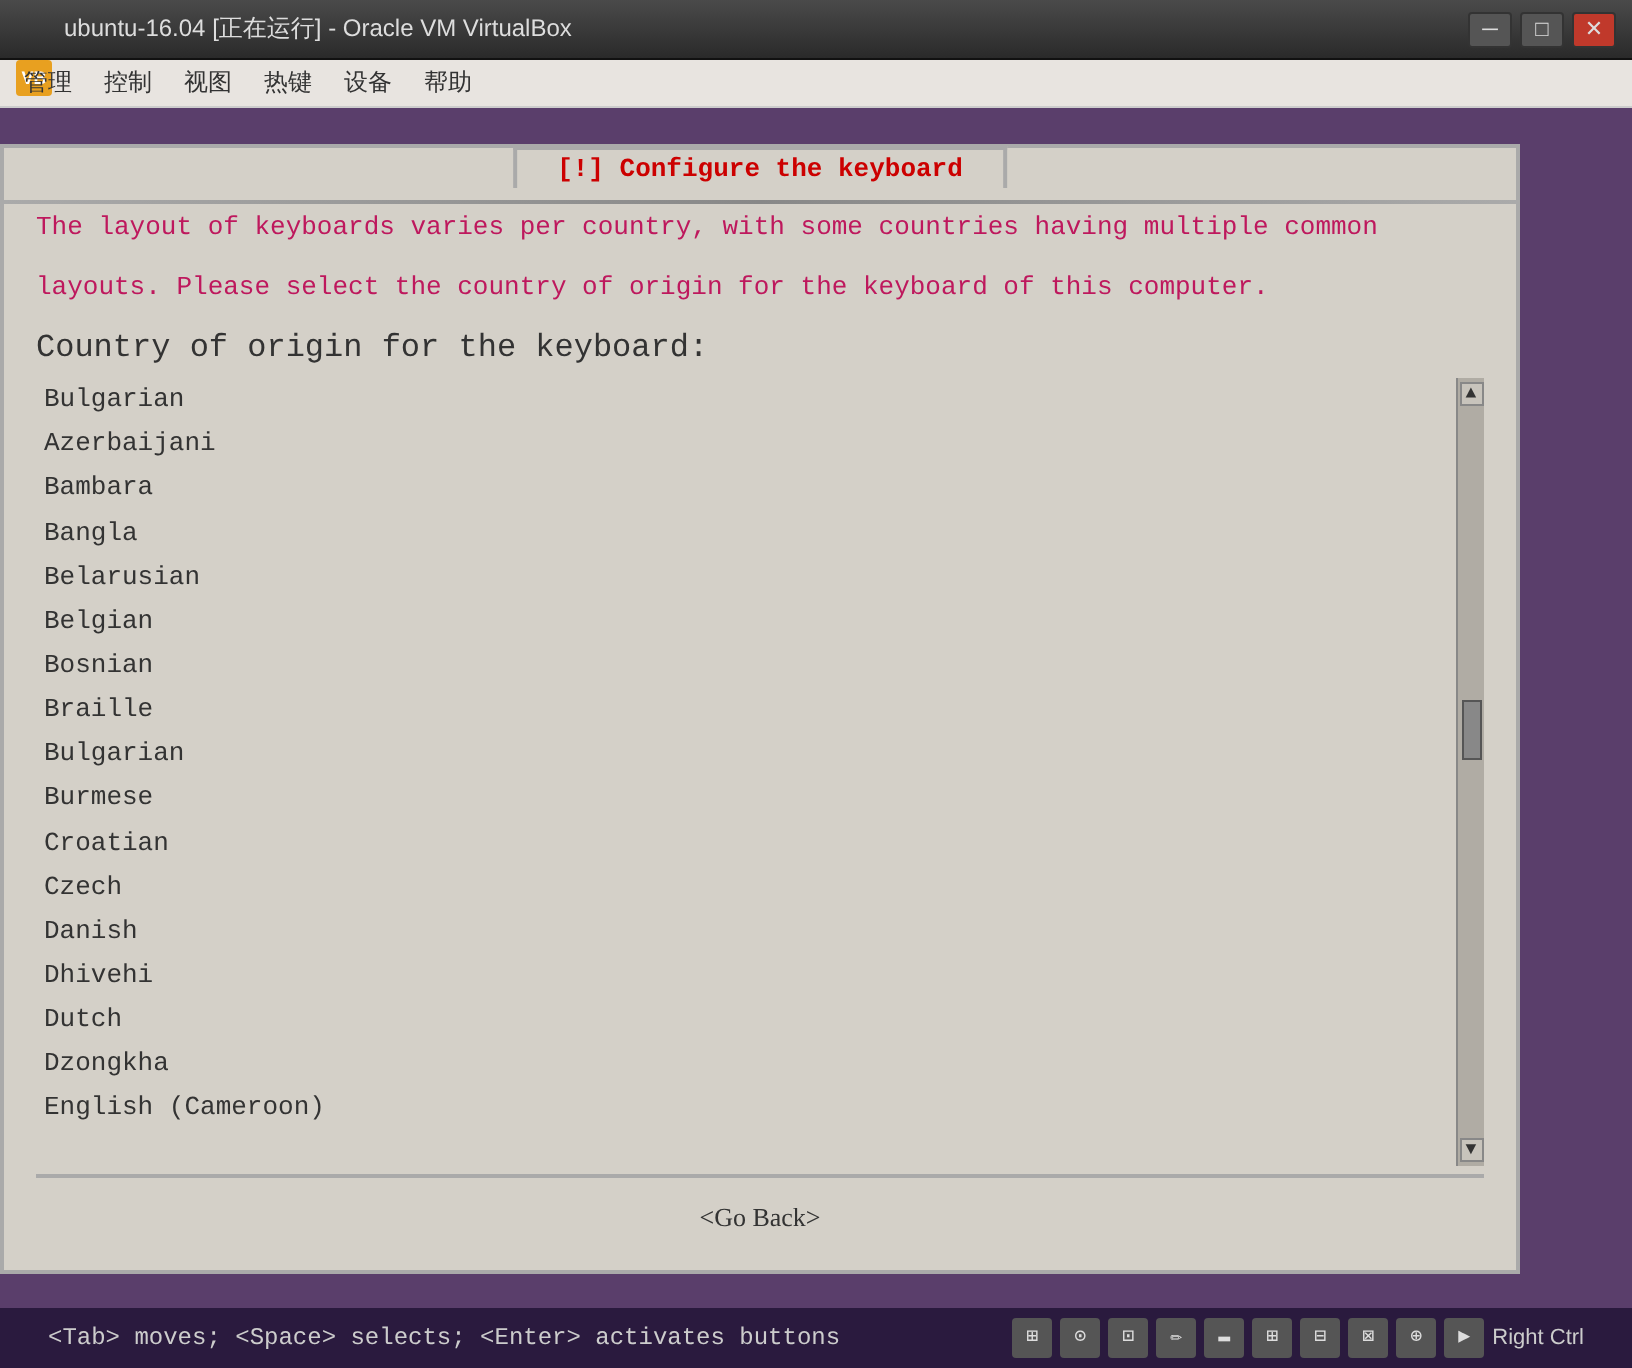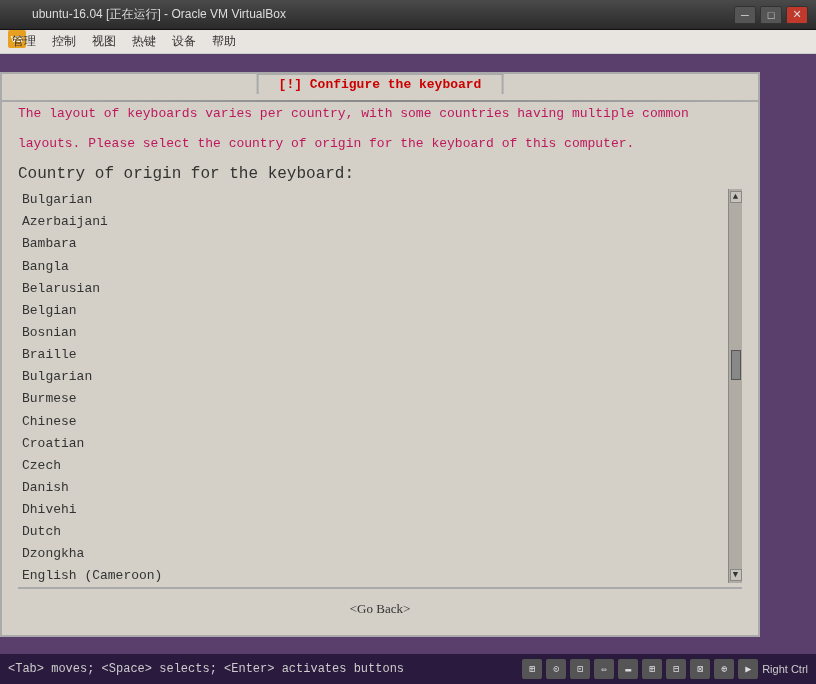--- a/index.html
+++ b/index.html
@@ -224,21 +224,21 @@
     
     .status-bar {
       position: absolute;
       bottom: 0;
       left: 0;
       right: 0;
       height: 30px;
       background: #2a1a3e;
       display: flex;
       align-items: center;
-      padding: 0 8px;
+      padding: 0 24px;
       justify-content: space-between;
     }
     .status-text {
       color: #ccc;
       font-size: 12px;
       font-family: 'Courier New', Courier, monospace;
     }
     .status-icons {
       display: flex;
       align-items: center;
@@ -316,21 +316,20 @@
         <div class="list-item">Bulgarian</div>
             <div class="list-item">Azerbaijani</div>
             <div class="list-item">Bambara</div>
             <div class="list-item">Bangla</div>
             <div class="list-item">Belarusian</div>
             <div class="list-item">Belgian</div>
             <div class="list-item">Bosnian</div>
             <div class="list-item">Braille</div>
             <div class="list-item">Bulgarian</div>
             <div class="list-item">Burmese</div>
-            <div class="list-item">Chinese</div>
             <div class="list-item">Croatian</div>
             <div class="list-item">Czech</div>
             <div class="list-item">Danish</div>
             <div class="list-item">Dhivehi</div>
             <div class="list-item">Dutch</div>
             <div class="list-item">Dzongkha</div>
             <div class="list-item">English (Cameroon)</div>
           </div>
         <div class="scrollbar">
           <div class="scroll-arrow">▲</div>

